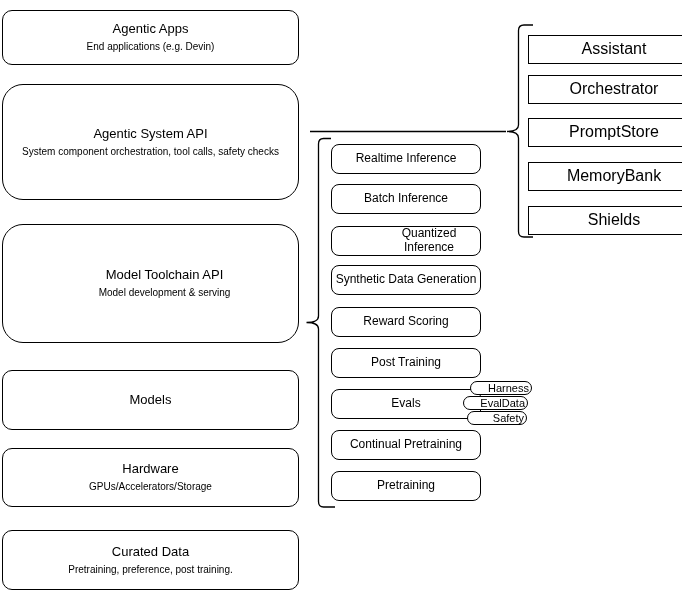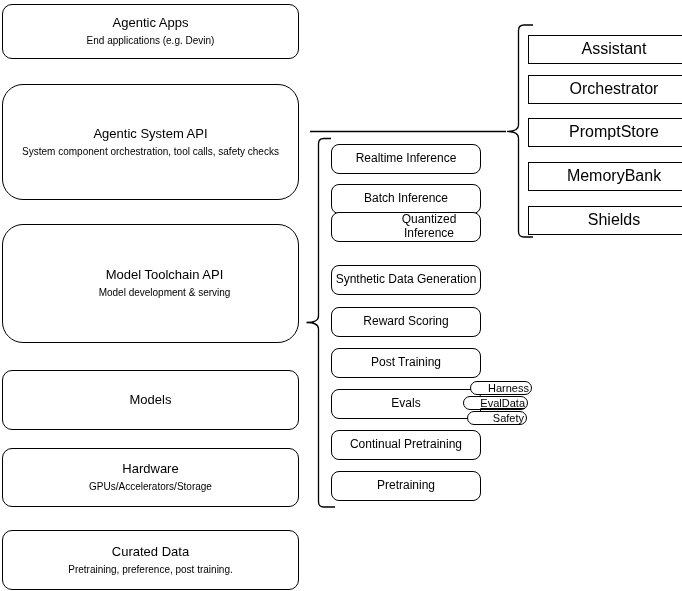--- a/index.html
+++ b/index.html
@@ -24,21 +24,21 @@
   .rbox{left:528px;width:172px;height:29px;border-radius:0;font-size:16px;z-index:1;}
   .pill{height:14px;border-radius:8px;font-size:11px;line-height:12px;z-index:3;padding:0 2px;align-items:flex-end;}
   .overlay{position:absolute;left:0;top:0;z-index:2;pointer-events:none;}
   .overlay path{fill:none;stroke:var(--stroke,#000);stroke-width:1.3px;}
 </style>
 </head>
 <body>
 
 <div class="canvas">
 
-  <div class="node lbox" style="top:4px;height:55px;">
+  <div class="node lbox" style="top:10px;height:55px;">
     <div class="title">Agentic Apps</div>
     <div class="subtitle">End applications (e.g. Devin)</div>
   </div>
   <div class="node lbox bigr" style="top:84px;height:116px;">
     <div class="title">Agentic System API</div>
     <div class="subtitle">System component orchestration, tool calls, safety checks</div>
   </div>
   <div class="node lbox bigr" style="top:224px;height:119px;padding-left:28px;">
     <div class="title">Model Toolchain API</div>
     <div class="subtitle">Model development &amp; serving</div>
@@ -60,21 +60,21 @@
     <path d="M533 25 H524 Q518.5 25 518.5 30.5 V125 Q518.5 131.5 507 131.5 Q518.5 131.5 518.5 138 V231.5 Q518.5 237 524 237 H533"></path>
     <path d="M331 138.5 H323.5 Q318.5 138.5 318.5 144 V316 Q318.5 322.5 306.5 322.5 Q318.5 322.5 318.5 329 V501.5 Q318.5 507 323.5 507 H335"></path>
   </svg>
 
   <div class="node mbox" style="top:144px;">
     <span>Realtime Inference</span>
   </div>
   <div class="node mbox" style="top:184px;">
     <span>Batch Inference</span>
   </div>
-  <div class="node mbox" style="top:212px;padding-left:46px;">
+  <div class="node mbox" style="top:226px;padding-left:46px;">
     <span>Quantized Inference</span>
   </div>
   <div class="node mbox" style="top:265px;">
     <span>Synthetic Data Generation</span>
   </div>
   <div class="node mbox" style="top:307px;">
     <span>Reward Scoring</span>
   </div>
   <div class="node mbox" style="top:348px;">
     <span>Post Training</span>
@@ -85,21 +85,21 @@
   <div class="node mbox" style="top:430px;">
     <span>Continual Pretraining</span>
   </div>
   <div class="node mbox" style="top:471px;">
     <span>Pretraining</span>
   </div>
 
   <div class="node pill" style="left:470px;top:381px;width:62px;">
     <span>Harness</span>
   </div>
-  <div class="node pill" style="left:463px;top:396px;width:65px;text-decoration:underline;">
+  <div class="node pill" style="left:463px;top:396px;width:65px;">
     <span>EvalData</span>
   </div>
   <div class="node pill" style="left:467px;top:411px;width:60px;">
     <span>Safety</span>
   </div>
 
   <div class="node rbox" style="top:35px;">
     <span>Assistant</span>
   </div>
   <div class="node rbox" style="top:75px;">

